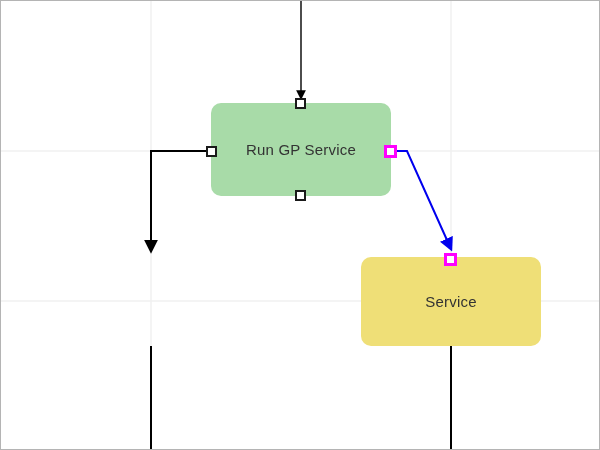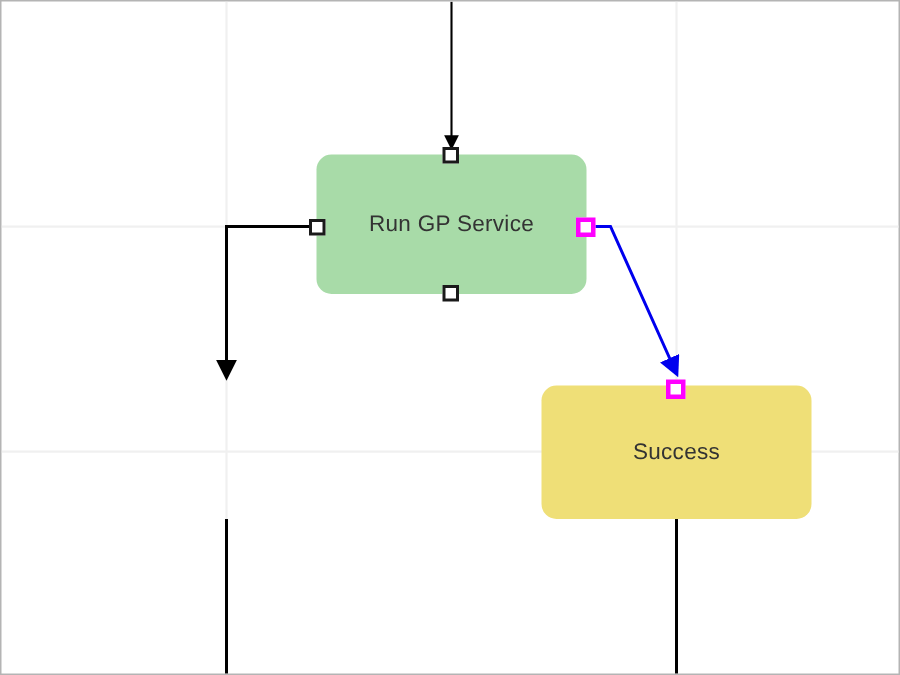--- a/index.html
+++ b/index.html
@@ -98,21 +98,21 @@
   </svg>
 
   <div id="node-layer">
 
     <div class="node" style="left:210px; top:102px; width:180px; height:93px; background:#a8dba8;">
       <span class="node-label">Run GP Service</span>
     </div>
 
 
     <div class="node" style="left:360px; top:256px; width:180px; height:89px; background:#efdf77;">
-      <span class="node-label">Success</span>
+      <span class="node-label">Service</span>
     </div>
 
   </div>
 
   <div id="handle-layer">
 
     <div class="handle plain" style="left:294px; top:97px;"></div>
 
     <div class="handle plain" style="left:205px; top:145px;"></div>
 

